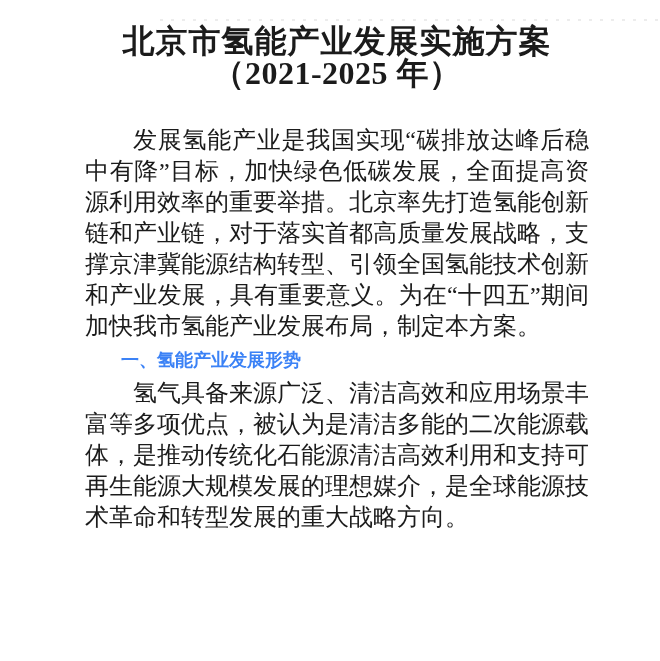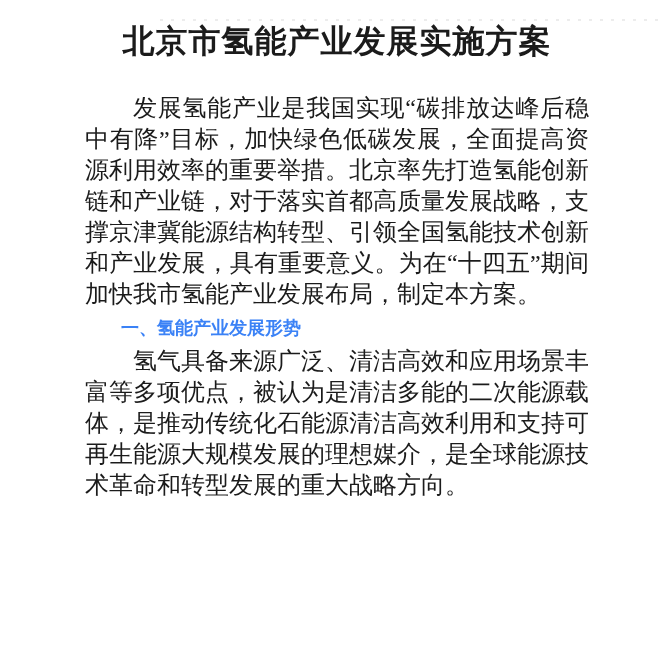--- a/index.html
+++ b/index.html
@@ -73,20 +73,21 @@
   </style>
 </head>
 <body>
 
 <div class="page">
 
   <div class="scan-artifact"></div>
 
   <h1 class="doc-title">
     <div class="title-line1">北京市氢能产业发展实施方案</div>
+    <div class="title-line2">（2021-2025 年）</div>
   </h1>
 
   <p class="body-para intro-para">发展氢能产业是我国实现“碳排放达峰后稳中有降”目标，加快绿色低碳发展，全面提高资源利用效率的重要举措。北京率先打造氢能创新链和产业链，对于落实首都高质量发展战略，支撑京津冀能源结构转型、引领全国氢能技术创新和产业发展，具有重要意义。为在“十四五”期间加快我市氢能产业发展布局，制定本方案。</p>
 
   <h2 class="section-heading">一、氢能产业发展形势</h2>
 
   <p class="body-para para-2">氢气具备来源广泛、清洁高效和应用场景丰富等多项优点，被认为是清洁多能的二次能源载体，是推动传统化石能源清洁高效利用和支持可再生能源大规模发展的理想媒介，是全球能源技术革命和转型发展的重大战略方向。</p>
 
 
 </div>

